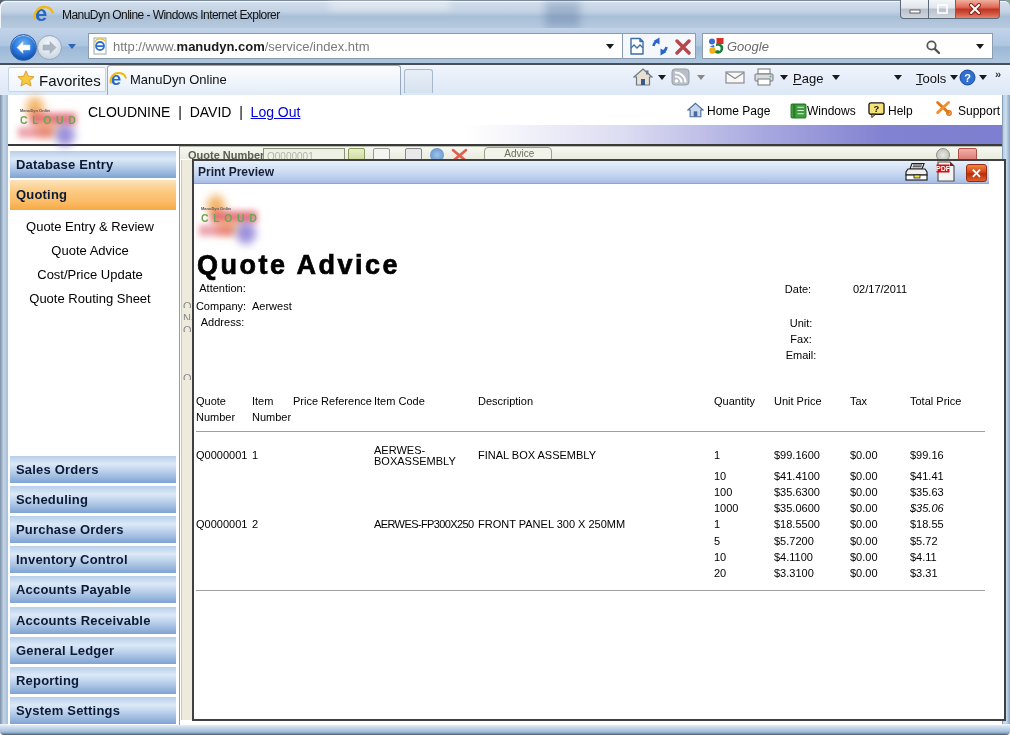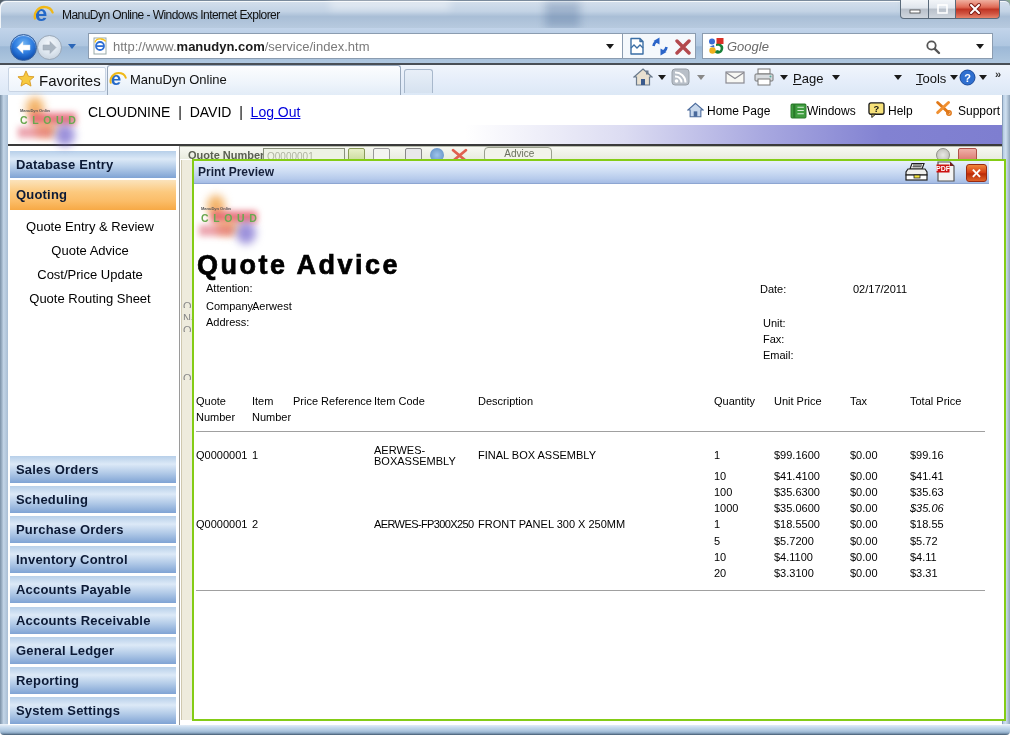--- a/index.html
+++ b/index.html
@@ -68,21 +68,21 @@
 #sidebar { left:8px; top:146px; width:172px; height:579px; background:#fff; border-right:1px solid #9a9a9a; }
 .navbtn { position:absolute; left:2px; width:166px; height:27px;
   background:linear-gradient(#b7cfe9 0%, #dce9f7 30%, #b3cbe8 62%, #7fa3d4 100%);
   font-size:13px; font-weight:bold; color:#0c1a36; line-height:27px; padding-left:6px; letter-spacing:.2px; }
 #nav-quoting { background:linear-gradient(#fbe3bc 0%, #fcc97e 40%, #fbbd68 70%, #f7a945 100%); height:30px; line-height:30px; }
 .subitem { position:absolute; left:-4px; width:172px; text-align:center; font-size:13px; color:#000; }
 #toolbar { left:180px; top:146px; width:822px; height:579px; background:#ffffff; }
 #understrip { left:181px; top:160px; width:11px; height:560px; background:#eeebdd; border-left:1px solid #cfc8b0; }
 
 
-#modal { left:192px; top:159px; width:814px; height:562px; background:#fff; border:2px solid #84cc16; }
+#modal { left:192px; top:159px; width:814px; height:562px; background:#fff; border:2px solid #404040; }
 #mtitle { left:0; top:0; width:795px; height:23px;
   background:linear-gradient(#e7f0fb 0%, #cfdef4 45%, #b7cbec 80%, #a5bce4 100%);
   border-bottom:1px solid #8ea6d2; }
 #mtitle span { position:absolute; left:4px; top:4px; font-size:12px; font-weight:bold; color:#16213c; }
 #mclose { position:absolute; left:772px; top:3px; width:21px; height:18px; border-radius:3px;
   background:linear-gradient(#f0893c, #d33a13 50%, #b92a08 55%, #e0632a); border:1px solid #9a2a10;
   color:#fff; font-weight:bold; font-size:13px; text-align:center; line-height:17px; }
 
 
 .ico { position:absolute; }
@@ -109,21 +109,21 @@
 
 #tstrip { left:180px; top:146px; width:822px; height:13px; background:linear-gradient(#f7f8f2,#e9ecdf); overflow:hidden; border-top:1px solid #b8bcae; }
 #tstrip .tlab { position:absolute; left:8px; top:2px; font-size:11px; font-weight:bold; color:#5a5f52; }
 #tstrip .tinput { position:absolute; left:83px; top:1px; width:82px; height:16px; background:#eef2e4; border:1px solid #8a917c; font-size:10px; color:#b0b5a2; padding:2px 3px; }
 .tico { position:absolute; top:1px; width:17px; height:15px; border-radius:2px; }
 #tadvice { position:absolute; left:304px; top:0px; width:68px; height:15px; background:#f2f3ea; border:1px solid #9aa08e; border-radius:4px; font-size:10px; color:#6a705e; text-align:center; }
 
 
 #qa-head { position:absolute; left:3px; top:89px; font-size:27px; font-weight:bold; color:#000; letter-spacing:2.5px; -webkit-text-stroke:0.7px #000; }
 .d { position:absolute; font-size:11px; color:#000; white-space:nowrap; line-height:13px; }
-.rt { text-align:left;padding-left:12px; }
+.rt { text-align:center; }
 .hrule { position:absolute; height:1px; background:#a0a0a0; }
 </style>
 </head>
 <body>
 
 <div class="abs" id="frameL"></div>
 <div class="abs" id="frameR"></div>
 <div class="abs" id="frameB"></div>
 
 <div class="abs" style="left:0;top:0;width:10px;height:10px;background:#55606a;"></div>

